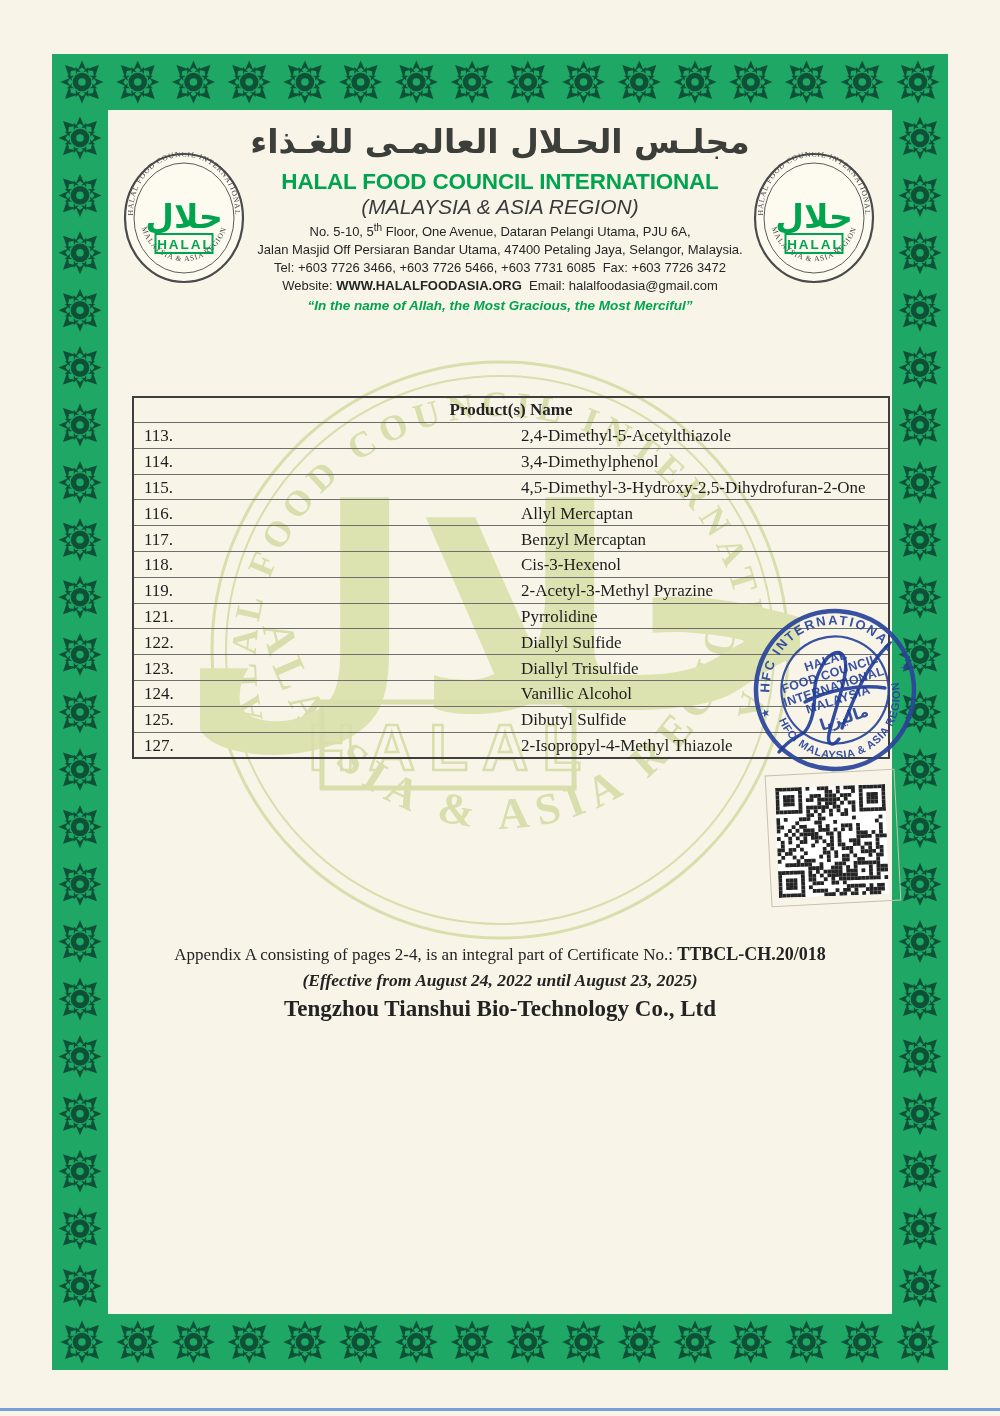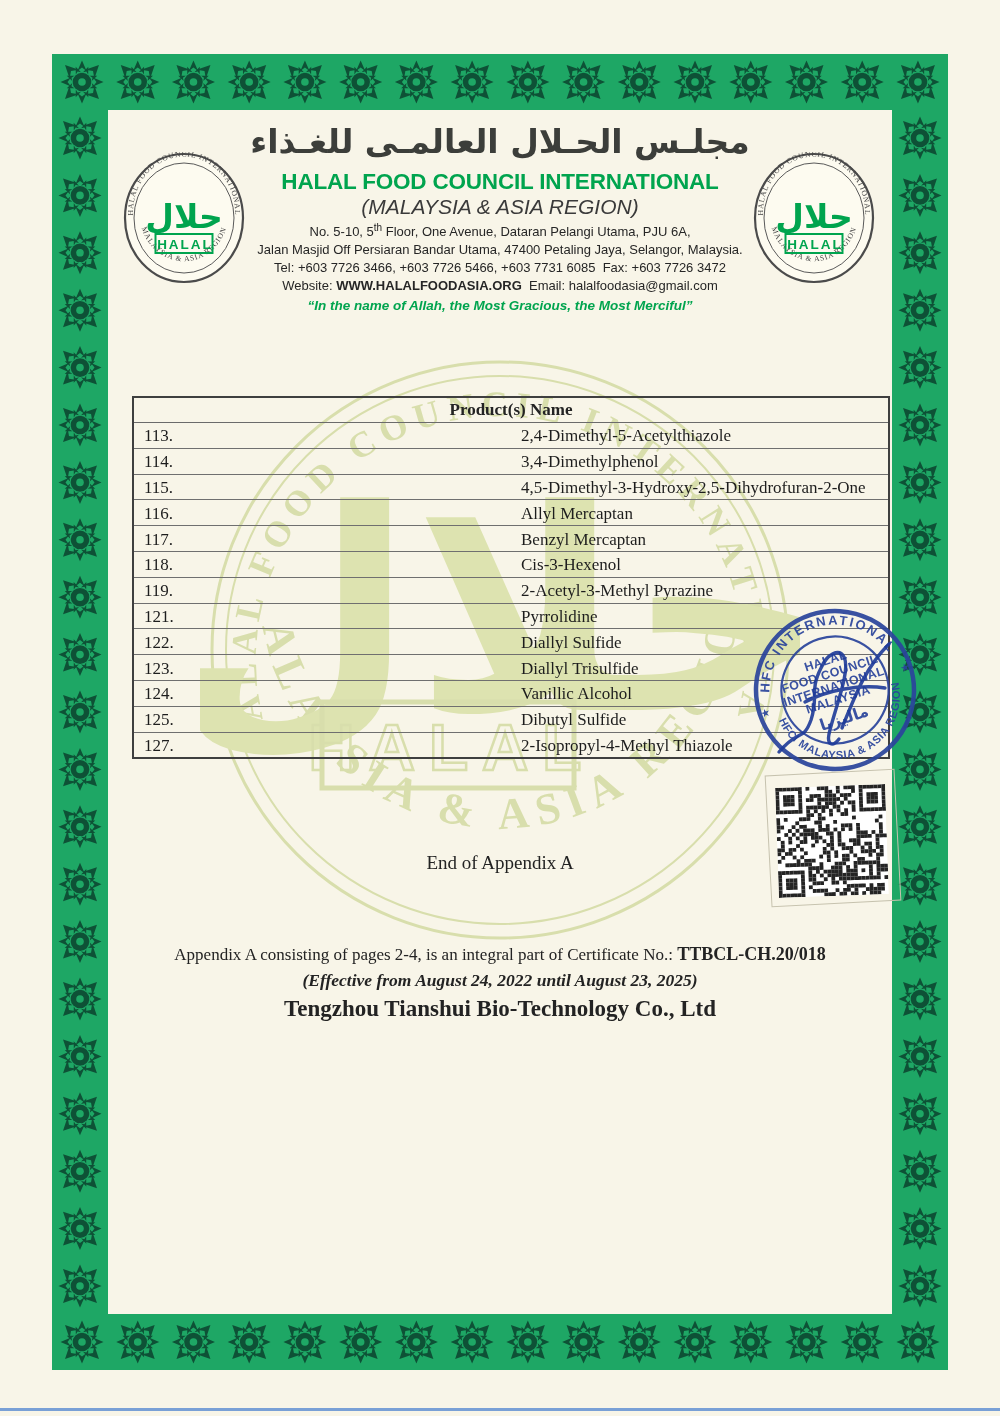--- a/index.html
+++ b/index.html
@@ -286,21 +286,20 @@
           <td class="no">125.</td>
           <td>Dibutyl Sulfide</td>
         </tr>
         <tr>
           <td class="no">127.</td>
           <td>2-Isopropyl-4-Methyl Thiazole</td>
         </tr>
       </tbody>
   </table>
 
-  <div id="end-note" class="centerblock">End of Appendix A</div>
 
   <svg id="stamp" viewBox="0 0 172 172">
     <g transform="rotate(-18 86 86)" opacity="0.93">
       <circle cx="86" cy="86" r="79" fill="none" style="stroke:var(--stamp)" stroke-width="4.5"></circle>
       <circle cx="86" cy="86" r="53.5" fill="none" style="stroke:var(--stamp)" stroke-width="2.2"></circle>
       <path id="st-t" d="M 20.5,86 A 65.5,65.5 0 0 1 151.5,86" fill="none"></path>
       <path id="st-b" d="M 23,92 A 63,63 0 0 0 149,92" fill="none"></path>
       <text class="stamp-ring-text">
         <textPath href="#st-t" startOffset="50%">HFC INTERNATIONAL</textPath></text>
       <text class="stamp-ring-text stamp-bot">

